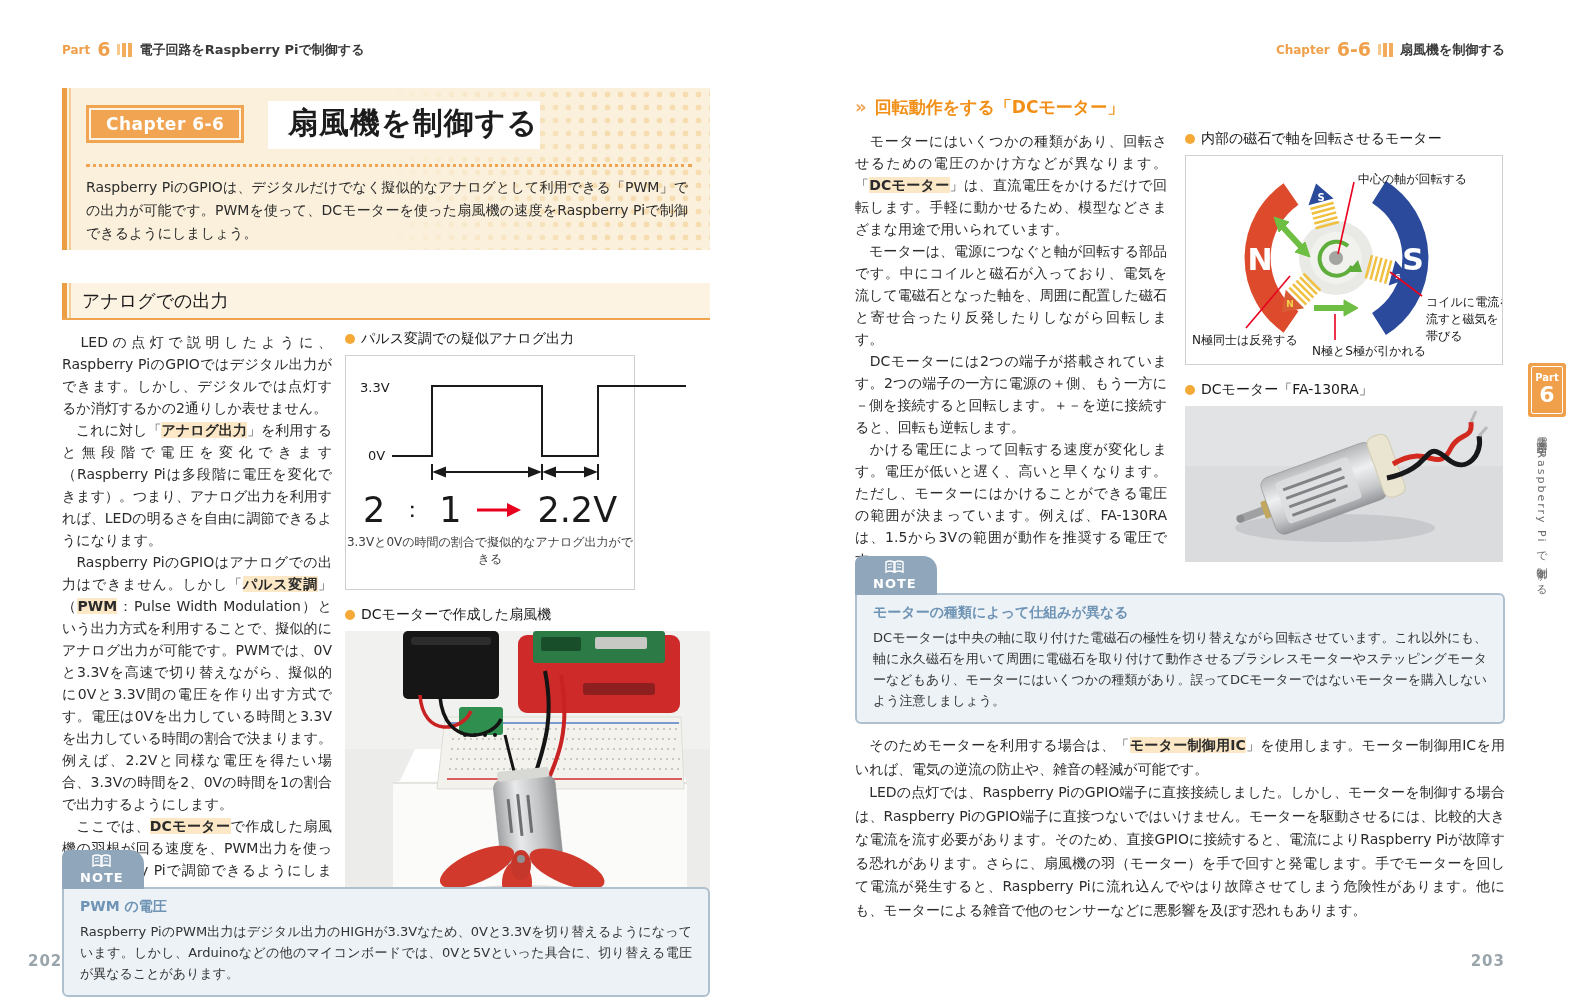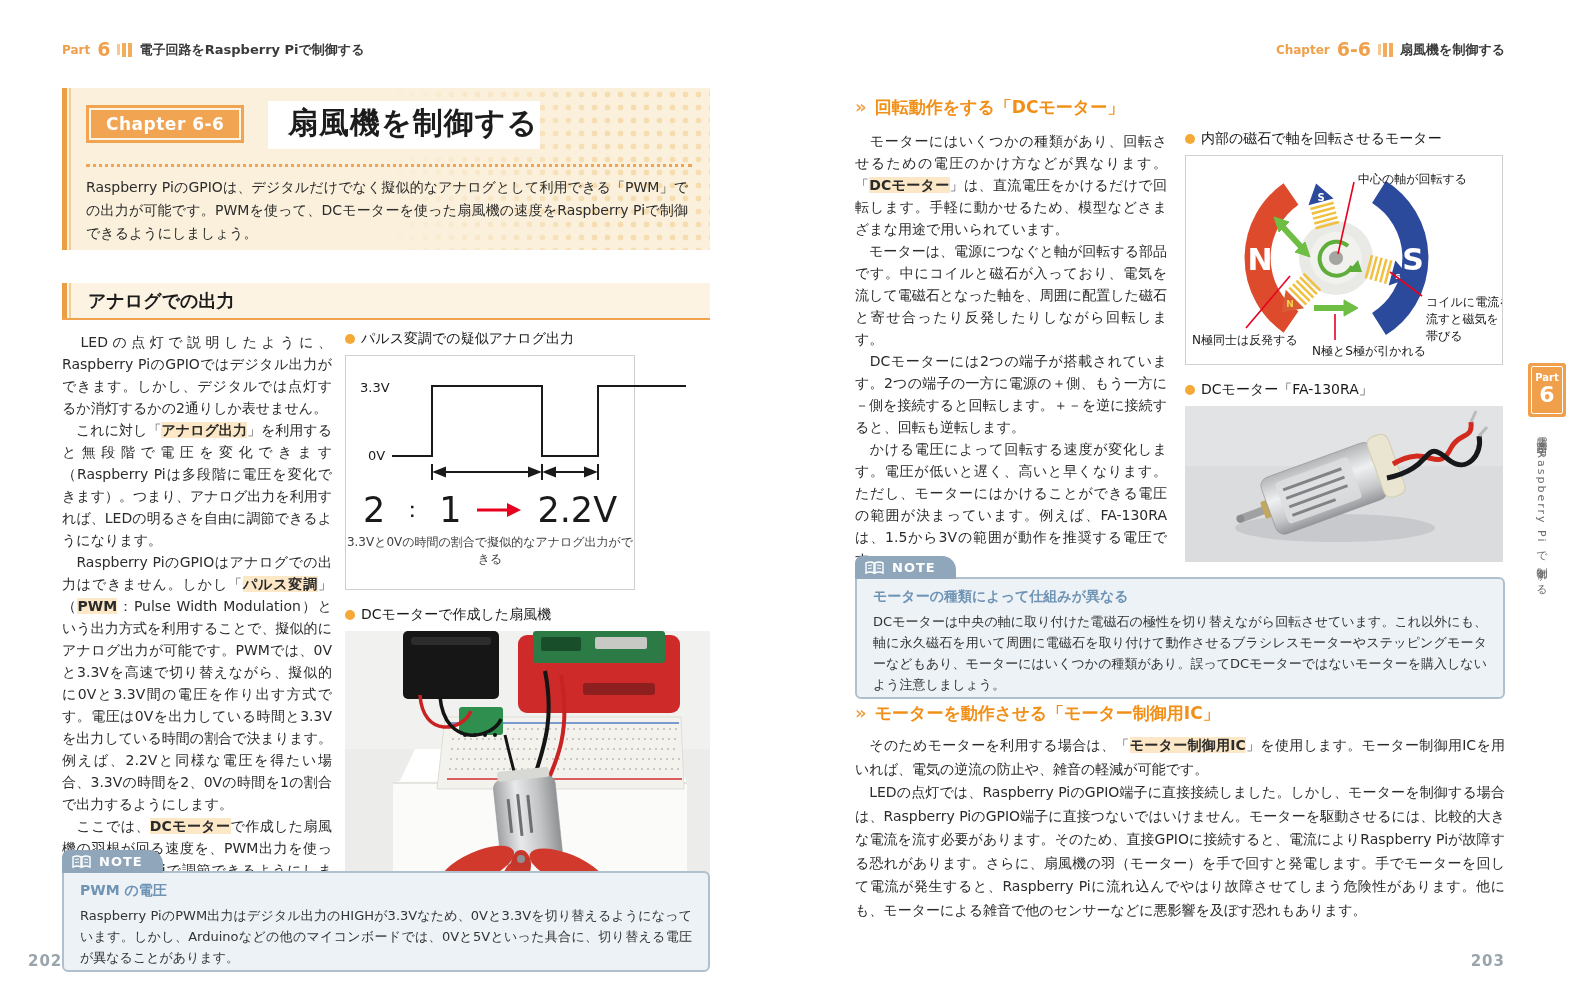--- a/index.html
+++ b/index.html
@@ -33,45 +33,45 @@
   .badge::after { content:""; position:absolute; inset:3px; border:2px solid #FBF3E4; }
   .badge span { color:#fff; font-weight:bold; font-size:17px; letter-spacing:.5px; }
   .title-chip { position:absolute; left:206px; top:13px; width:272px; height:48px; background:#fff; }
   .chap-title { position:absolute; left:226px; top:15px; font-size:30px; font-weight:bold; color:#1c1c1c; letter-spacing:1px; }
   .banner-rule { position:absolute; left:24px; right:18px; top:76px; border-top:3px dotted #F1A452; }
   .banner-lead { position:absolute; left:24px; right:22px; top:88px; font-size:14px; line-height:23px; text-align:justify; color:#2b2b2b; }
 
   
   .sec-box { left:62px; top:283px; width:648px; height:37px; background:#FCF3E2;
     border-bottom:2px solid #F0A44F; display:flex; align-items:center; }
-  .sec-box .txt { margin-left:26px; font-size:18px; font-weight:bold; color:#1c1c1c; }
+  .sec-box .txt { margin-left:20px; font-size:18px; font-weight:normal; color:#1c1c1c; }
 
   
   .col { text-align:justify; font-size:14px; line-height:22px; color:#2b2b2b; }
   .col p { margin:0; }
   .hl { background:#FCE8C6; font-weight:bold; }
   .colA { line-height:22px; }
   .colB { line-height:23.5px; }
 
   
   .fig-cap { display:flex; align-items:center; gap:6px; font-size:14px; font-weight:normal; color:#1a1a1a; }
   .bullet { width:10px; height:10px; border-radius:50%; background:#F5A937; flex:0 0 auto; }
 
   .figbox { border:1px solid #CFCFCF; background:#fff; }
   .ratio-row { display:flex; align-items:center; justify-content:center; gap:16px; height:48px; }
   .ratio-big { font-size:35px; color:#1a1a1a; }
   .ratio-colon { font-size:22px; color:#1a1a1a; }
   .fig-note { text-align:center; font-size:12px; color:#3f3f3f; padding-bottom:6px; }
 
   
-  .note-tab { display:inline-flex; align-items:center; gap:8px; background:#8FA6BB; color:#fff;
-    font-weight:bold; font-size:13px; letter-spacing:1px; padding:4px 20px 4px 10px;
-    border-radius:7px 14px 0 0; position:relative; z-index:2; }
+  .note-tab { display:inline-flex; align-items:center; gap:2px; background:#8FA6BB; color:#fff;
+    font-weight:bold; font-size:13px; letter-spacing:1px; padding:4px 20px 4px 18px;
+    border-radius:7px 14px 0 0; position:relative; z-index:2;flex-direction:column; }
   .note-box { border:2px solid #AFC0CE; background:#EDF2F6; border-radius:0 6px 6px 6px;
-    padding:9px 16px 2px; margin-top:-2px; position:relative; z-index:1; }
+    padding:9px 16px 11px; margin-top:-2px; position:relative; z-index:1; }
   .note-title { color:#6E93B4; font-weight:bold; font-size:14px; margin-bottom:5px; }
   .note-body { font-size:13px; line-height:21px; color:#333; text-align:justify; }
 
   
   .sec-arrow { display:flex; align-items:baseline; gap:8px; }
   .sec-arrow .mk { color:#F0A04B; font-size:18px; font-weight:bold; }
   .sec-arrow .tt { color:#F18F17; font-size:17px; font-weight:bold; }
 
   
   .pagenum { font-size:15px; font-weight:bold; color:#9aa4ab; letter-spacing:1px; }

